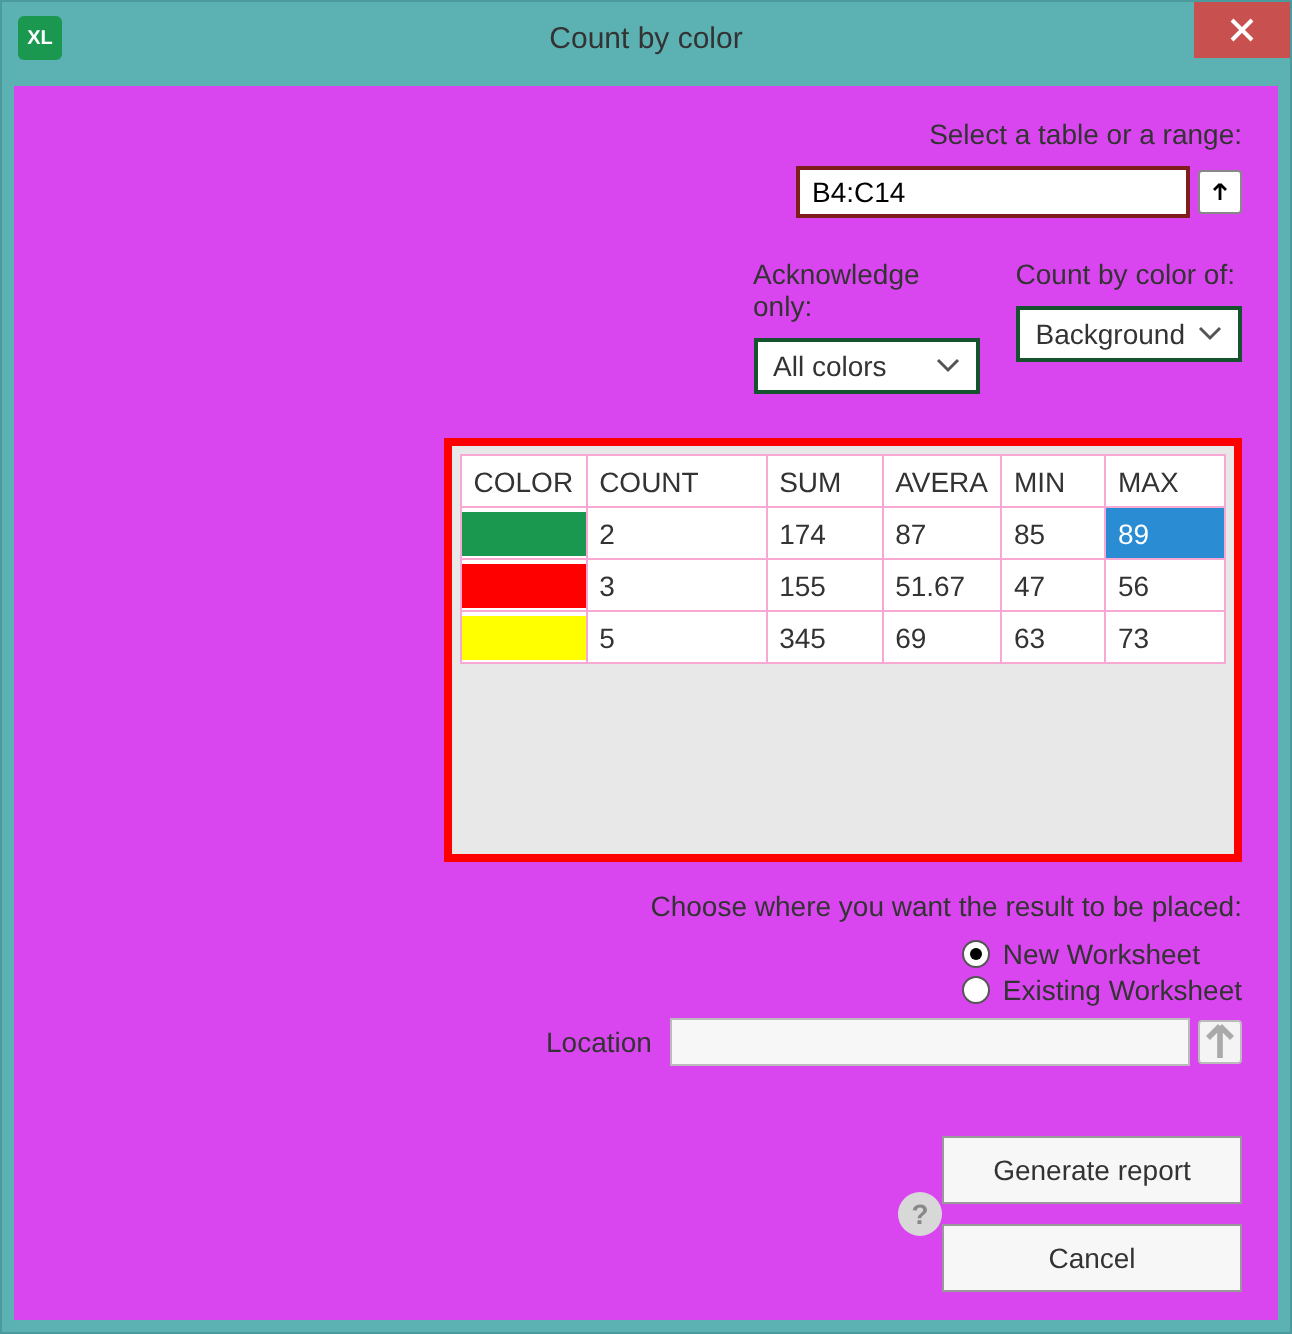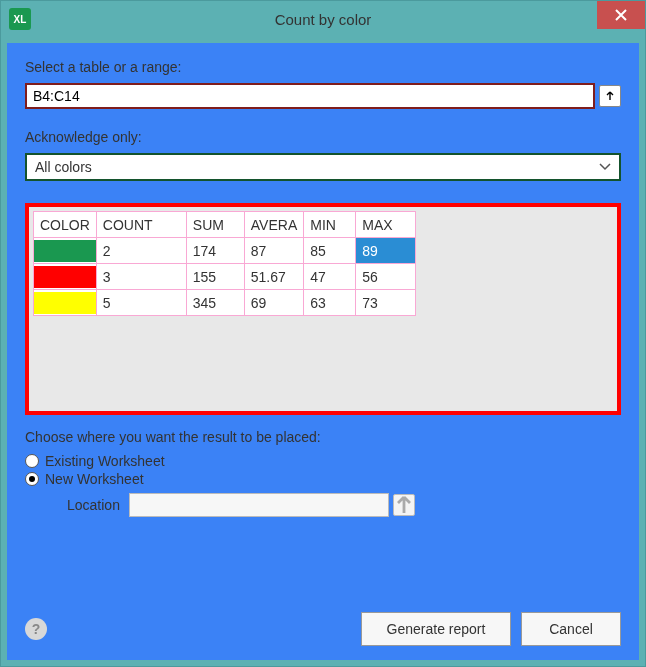--- a/index.html
+++ b/index.html
@@ -58,25 +58,26 @@
     align-items: center;
     justify-content: center;
     color: #fff;
     cursor: pointer;
     margin-top: -8px;
   }
   .close-btn svg { width: 12px; height: 12px; }
   .content {
     flex: 1;
     margin: 6px;
-    background: #3b82f6;
+    background: #d946ef;
     padding: 16px 18px 14px 18px;
     display: flex;
     flex-direction: column;
     color: #333;
+    align-items: flex-end;
   }
   .fieldlabel {
     margin-bottom: 8px;
   }
   .range-row {
     display: flex;
     align-items: center;
     margin-bottom: 20px;
   }
   .range-input {
@@ -228,21 +229,21 @@
     border-radius: 50%;
     background: #d8d8d8;
     color: #888;
     display: flex;
     align-items: center;
     justify-content: center;
     font-size: 14px;
     font-weight: bold;
     cursor: pointer;
   }
-  .buttons { display: flex; gap: 10px; }
+  .buttons { display: flex; gap: 10px; flex-direction: column; }
   .btn {
     height: 34px;
     border: 1px solid #999;
     background: #f7f7f7;
     padding: 0 18px;
     min-width: 100px;
     display: flex;
     align-items: center;
     justify-content: center;
     cursor: pointer;
@@ -275,20 +276,29 @@
             <path d="M5 1 L5 9 M5 1 L2 4 M5 1 L8 4" stroke="#000" stroke-width="1.4" fill="none"></path>
           </svg>
       </div>
     </div>
 
     <div class="two-col">
       <div class="col">
         <div class="fieldlabel">Acknowledge only:</div>
         <div class="select-box">
           <span>All colors</span>
+          <svg viewBox="0 0 12 8">
+              <path d="M1 1 L6 6 L11 1" stroke="#555" stroke-width="1.5" fill="none"></path>
+            </svg>
+        </div>
+      </div>
+      <div class="col">
+        <div class="fieldlabel">Count by color of:</div>
+        <div class="select-box">
+          <span>Background</span>
           <svg viewBox="0 0 12 8">
               <path d="M1 1 L6 6 L11 1" stroke="#555" stroke-width="1.5" fill="none"></path>
             </svg>
         </div>
       </div>
     </div>
 
     <div class="table-wrap">
       <div class="table-inner">
         <table class="result">
@@ -334,28 +344,28 @@
                 <td class="col-max">73</td>
               </tr>
             </tbody>
         </table>
       </div>
     </div>
 
     <div class="fieldlabel">Choose where you want the result to be placed:</div>
     <div class="radio-group">
       <div class="radio-row">
-        <div class="radio"></div>
-        <span>Existing Worksheet</span>
-      </div>
-      <div class="radio-row">
         <div class="radio">
             <div class="dot"></div>
           </div>
         <span>New Worksheet</span>
+      </div>
+      <div class="radio-row">
+        <div class="radio"></div>
+        <span>Existing Worksheet</span>
       </div>
     </div>
     <div class="location-row">
       <span class="location-label">Location</span>
       <div class="location-input"></div>
       <div class="location-picker">
         <svg viewBox="0 0 10 10">
             <path d="M5 1 L5 9 M5 1 L2 4 M5 1 L8 4" stroke="#aaa" stroke-width="1.4" fill="none"></path>
           </svg>
       </div>

